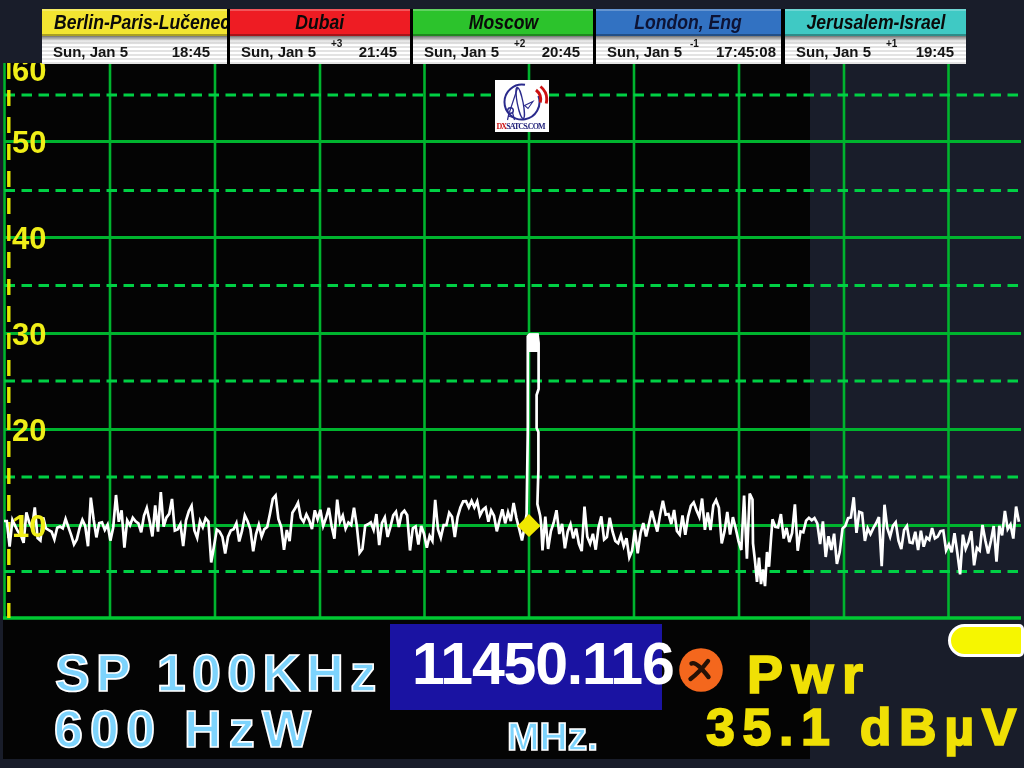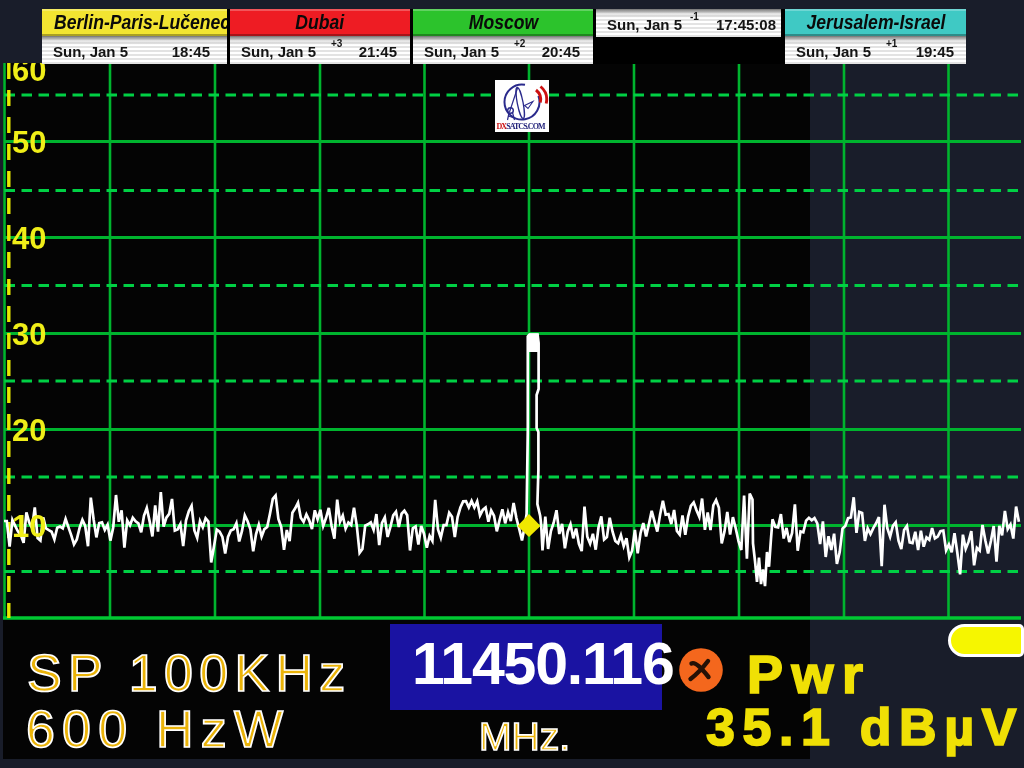--- a/index.html
+++ b/index.html
@@ -9,21 +9,21 @@
 .hd{height:27px;line-height:27px;text-align:center;font-weight:bold;font-style:italic;white-space:nowrap;overflow:hidden;}
 .hs{display:inline-block;transform:scaleX(.88);transform-origin:50% 50%;}
 .hd{box-shadow:inset 0 2px 0 rgba(255,255,255,.25), inset 0 -2px 0 rgba(0,0,0,.3);}
 .tm{position:relative;height:28px;background:
  linear-gradient(to bottom, rgba(105,105,105,.95) 0px, rgba(190,190,190,.5) 4px, rgba(255,255,255,0) 9px),
  repeating-linear-gradient(to bottom,#ffffff 0 2px,#e3e3e3 2px 4px);
  font-weight:bold;font-size:15px;color:#141414;white-space:nowrap;}
 .dt{position:absolute;left:11px;top:7px;}
 .ti{position:absolute;top:7px;}
 .sup{position:absolute;top:2px;font-size:10px;font-weight:bold;}
-.btxt{position:absolute;color:#eab308;font-weight:normal;white-space:nowrap;-webkit-text-stroke:1.7px #fff;}
+.btxt{position:absolute;color:#7dd3fc;font-weight:bold;white-space:nowrap;margin-left:28px;-webkit-text-stroke:1.7px #fff;}
 .ytxt{position:absolute;color:#f0e005;font-weight:bold;white-space:nowrap;-webkit-text-stroke:1.7px #f0e005;}
 #fbox{position:absolute;left:390px;top:624px;width:272px;height:86px;background:#1a13a2;}
 #fbox span{display:block;text-align:center;line-height:80px;color:#fff;font-weight:bold;font-size:59px;letter-spacing:-1.2px;margin-left:22px;}
 #pill{position:absolute;left:948px;top:624px;width:76px;height:33px;background:#f6f600;border:3px solid #fff;border-radius:17px 5px 5px 17px;box-sizing:border-box;}
 #logo{position:absolute;left:495px;top:80px;width:54px;height:52px;background:#fff;}
 </style></head>
 <body>
 <div id="screen">
 <svg width="1018" height="696" viewBox="0 0 1018 696" font-family="Liberation Sans, sans-serif">
 <line x1="1.5" y1="0" x2="1.5" y2="555" stroke="#00b42e" stroke-width="2.6"></line>
@@ -79,20 +79,21 @@
   </div>
   <div class="cell" style="left:371px;width:180px">
     <div class="hd" style="background:#2cc32c;color:#0a0a0a;font-size:20px"><span class="hs">Moscow</span></div>
     <div class="tm">
         <span class="dt">Sun, Jan 5</span>
         <span class="sup" style="left:101px">+2</span>
         <span class="ti" style="right:13px">20:45</span>
       </div>
   </div>
   <div class="cell" style="left:554px;width:185px">
+    <div class="hd" style="background:#3272c2;color:#0d1334;font-size:20px"><span class="hs">London, Eng</span></div>
     <div class="tm">
         <span class="dt">Sun, Jan 5</span>
         <span class="sup" style="left:94px">-1</span>
         <span class="ti" style="right:5px">17:45:08</span>
       </div>
   </div>
   <div class="cell" style="left:743px;width:181px">
     <div class="hd" style="background:#3fc9c4;color:#0a0a0a;font-size:20px"><span class="hs">Jerusalem-Israel</span></div>
     <div class="tm">
         <span class="dt">Sun, Jan 5</span>

